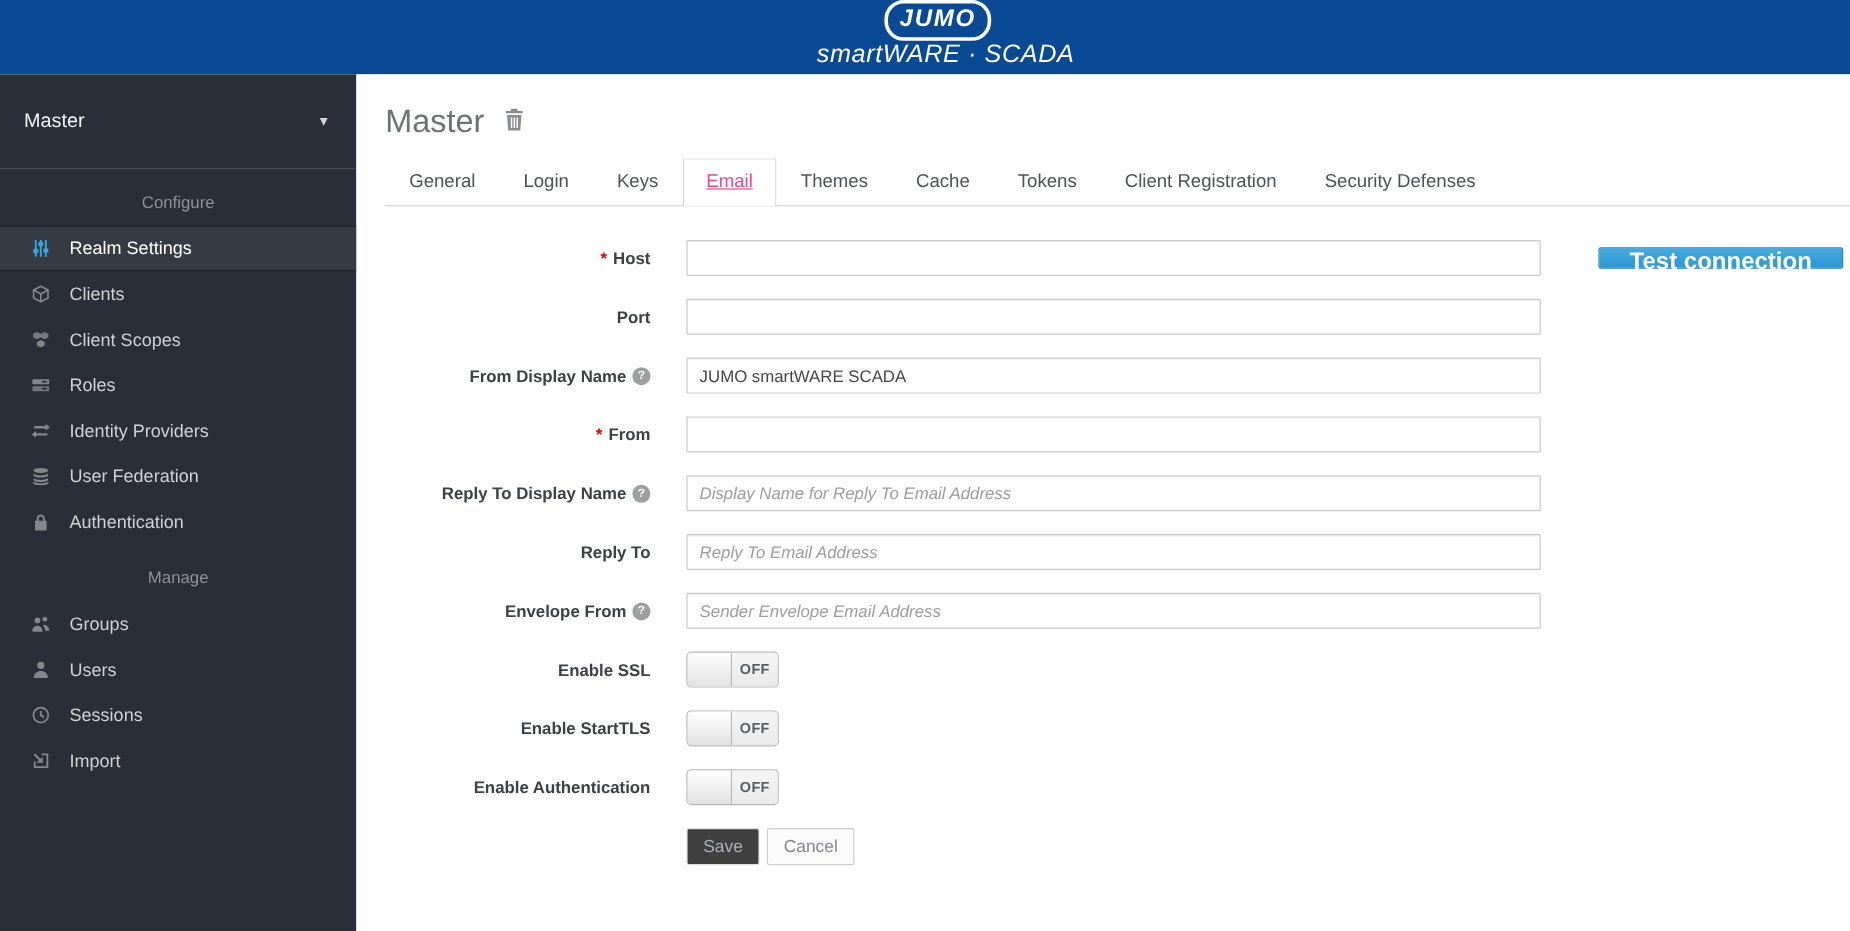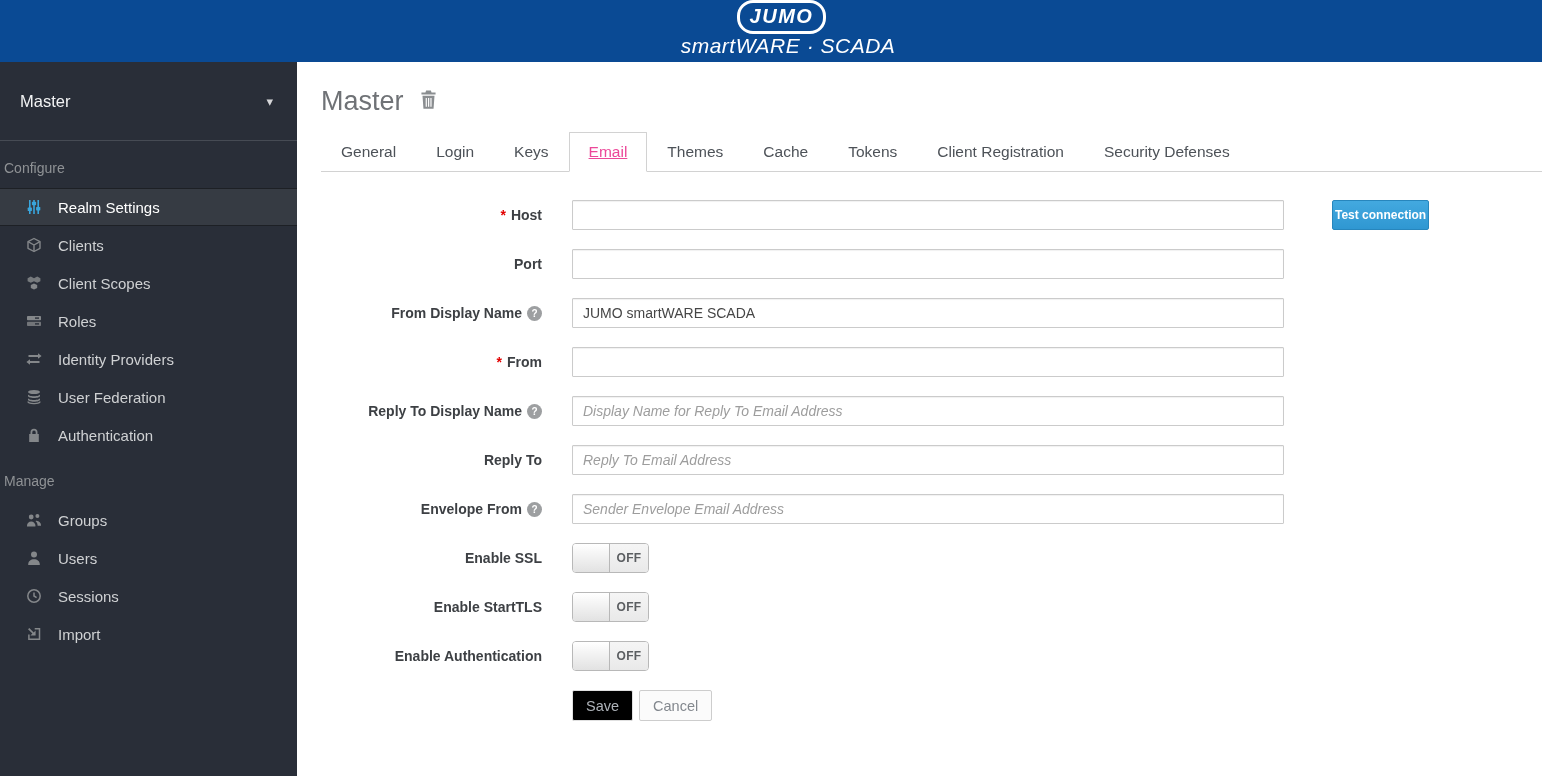--- a/index.html
+++ b/index.html
@@ -37,21 +37,21 @@
   }
   .main{flex:1;background:#fff;padding-left:24px;overflow:hidden;}
   
   .realm-selector{
     height:79px;display:flex;align-items:center;justify-content:space-between;
     padding:0 24px 0 20px;border-bottom:1px solid #464b54;cursor:pointer;
   }
   .realm-selector .realm-name{font-size:16.5px;color:#f2f3f4;}
   .realm-selector .chev{font-size:13px;color:#d5d6d8;}
   .section-label{
-    padding:19px 4px 12px;font-size:14px;color:#8f9295;
+    padding:19px 4px 12px;font-size:14px;color:#8f9295;text-align:center;
   }
   .nav-item{
     height:38px;display:flex;align-items:center;gap:15px;
     padding-left:25px;font-size:15px;color:#cfd1d3;cursor:pointer;
   }
   .nav-item .nav-icon{
     width:18px;height:16px;color:#84878a;display:inline-flex;
     align-items:center;justify-content:center;flex:0 0 18px;
   }
   .nav-item.active{
@@ -100,42 +100,42 @@
     justify-content:center;cursor:pointer;flex:0 0 15px;
   }
   .text-input{
     width:712px;height:30px;border:1px solid #cbcbcb;border-radius:1px;
     padding:0 10px;font-size:14px;color:#464646;
     font-family:"Liberation Sans","DejaVu Sans",sans-serif;
     box-shadow:inset 0 1px 1px rgba(0,0,0,.06);outline:none;
   }
   .text-input::placeholder{color:#9d9d9d;font-style:italic;opacity:1;}
   .btn-primary{
-    margin-left:48px;height:30px;padding:0 2px;border-radius:2px;
+    margin-left:48px;height:18px;padding:0 25px;border-radius:2px;
     background:linear-gradient(#43a9e0,#2f97d2);border:1px solid #2786bd;
-    color:#fff;font-size:12px;font-weight:700;cursor:pointer;
+    color:#fff;font-size:20px;font-weight:700;cursor:pointer;
     font-family:inherit;
   }
   .toggle{
     width:77px;height:30px;border:1px solid #b8b8b8;border-radius:4px;
     display:flex;overflow:hidden;cursor:pointer;background:#fff;
   }
   .toggle-handle{
     width:37px;background:linear-gradient(#ffffff,#e2e2e2);
     border-right:1px solid #b8b8b8;
   }
   .toggle-label{
     flex:1;display:flex;align-items:center;justify-content:center;
     background:linear-gradient(#f5f5f5,#e9e9e9);
     font-size:12px;font-weight:700;color:#5b5e61;letter-spacing:.3px;text-align:center;
   }
   .actions{display:flex;gap:6px;}
   .btn-save{
     height:31px;padding:0 13px;border-radius:2px;font-size:14.5px;
-    background:#000000;border:1px solid #e0e0e0;color:#aeb3b9;
+    background:#404040;border:1px solid #e0e0e0;color:#aeb3b9;
     cursor:default;font-family:inherit;
   }
   .btn-cancel{
     height:31px;padding:0 13px;border-radius:2px;font-size:14.5px;
     background:#fbfbfb;border:1px solid #cdcdcd;color:#83888e;
     cursor:pointer;font-family:inherit;
   }
 </style>
 </head>
 <body>

